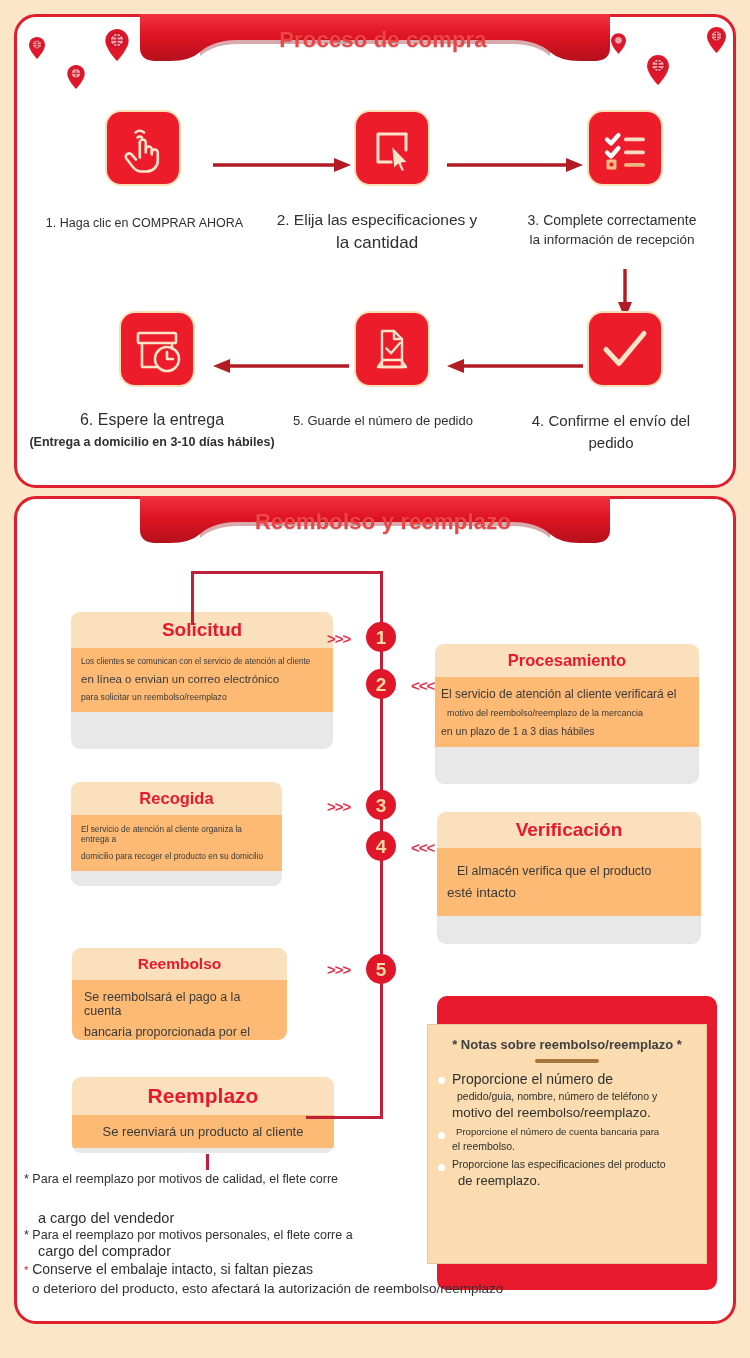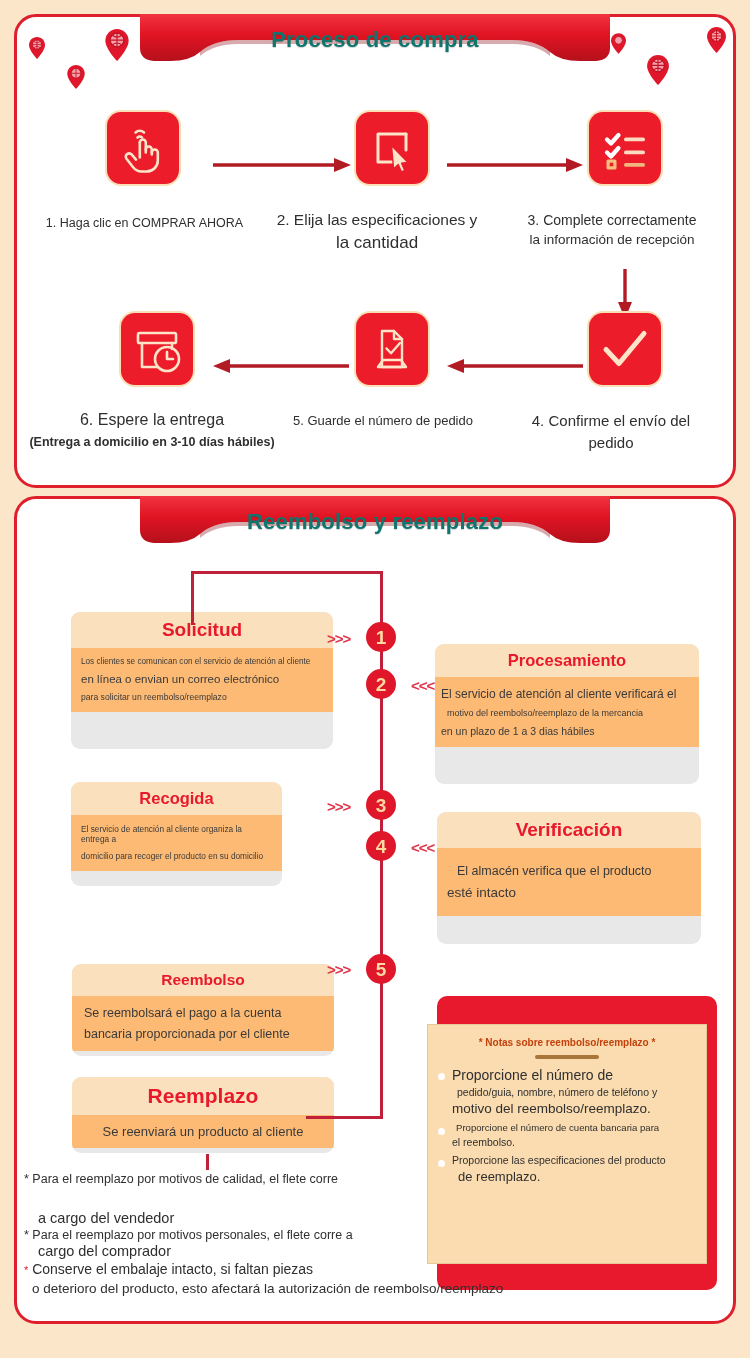--- a/index.html
+++ b/index.html
@@ -23,23 +23,23 @@
   
   .banner {
     position:absolute;
     left:50%; transform:translateX(-50%);
     top:-3px;
     width:470px; height:52px;
     z-index:6;
   }
   .banner svg { display:block; width:470px; height:52px; }
   .banner-text {
-    position:absolute; left:0; top:0; width:470px; height:52px;
+    position:absolute; left:8px; top:0; width:470px; height:52px;
     display:flex; align-items:center; justify-content:center;
-    color:#0f766e; font-size:22px; font-weight:bold;
+    color:#ef4444; font-size:22px; font-weight:bold;
     letter-spacing:.2px;
     text-shadow:0 1px 1px rgba(0,0,0,.18);
   }
 
   
   .pin { position:absolute; z-index:5; }
 
   
   .step-icon {
     position:absolute;
@@ -107,22 +107,22 @@
     position:absolute;
     background:#e8192c;
     border-radius:10px;
   }
   #notes-inner {
     position:absolute;
     background:#fadcb0;
     border:1px solid #e9c898;
   }
   #notes-title {
-    text-align:center; color:#c2410c;
-    font-size:10px; font-weight:bold;
+    text-align:center; color:#404040;
+    font-size:13px; font-weight:bold;
     margin-top:12px;
   }
   #notes-rule {
     width:64px; height:4px; background:#a8753b;
     margin:7px auto 8px auto; border-radius:2px;
   }
   .note-item { position:relative; padding-left:16px; margin:0 10px 6px 8px; color:#2f2f2f; }
   .note-dot {
     position:absolute; left:2px; top:6px;
     width:7px; height:7px; border-radius:50%; background:#fff;
@@ -379,21 +379,21 @@
   <div class="card" style="left:420px; top:313px; width:264px; height:132px;">
     <div class="card-head" style="font-size:19px;">Verificación</div>
     <div class="card-body" style="padding:16px 10px;">
       <p style="font-size:12.5px; padding-left:10px;">El almacén verifica que el producto</p>
       <p style="font-size:13.5px;">esté intacto</p>
     </div>
   </div>
   <div class="chev" style="left:394px; top:340px;">&lt;&lt;&lt;</div>
   <div class="num-badge" style="left:349px; top:332px;">4</div>
 
-  <div class="card" style="left:55px; top:465px; width:262px; height:92px;">
+  <div class="card" style="left:55px; top:449px; width:215px; height:92px;">
     <div class="card-head" style="font-size:15.5px;">Reembolso</div>
     <div class="card-body" style="padding:10px 12px;">
       <p style="font-size:12.5px;">Se reembolsará el pago a la cuenta</p>
       <p style="font-size:12.5px;">bancaria proporcionada por el cliente</p>
     </div>
   </div>
   <div class="chev" style="left:310px; top:462px;">&gt;&gt;&gt;</div>
   <div class="num-badge" style="left:349px; top:455px;">5</div>
 
   <div class="card" style="left:55px; top:578px; width:262px; height:76px;">

